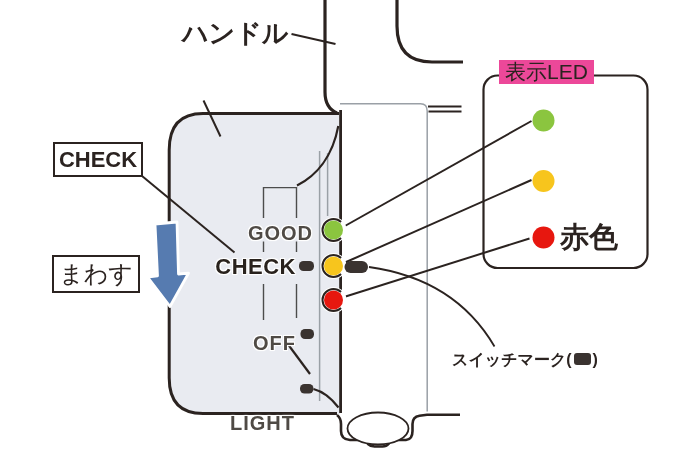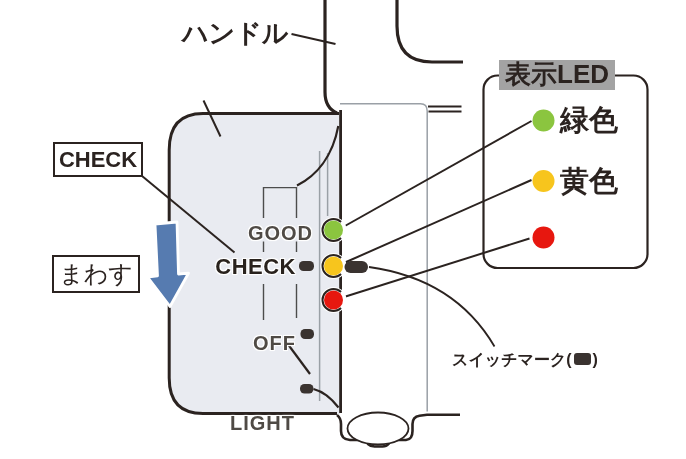--- a/index.html
+++ b/index.html
@@ -8,21 +8,21 @@
   #artwork{position:absolute;left:0;top:0;}
   .lbl{position:absolute;white-space:nowrap;line-height:1.15;}
   .callout{font-size:26px;font-weight:600;color:#2b2320;}
   .boxed{display:flex;align-items:center;justify-content:center;
          border:2px solid #2b2320;background:#fff;color:#2b2320;}
   #check-box{left:53px;top:142px;width:86px;height:31px;font-size:22px;font-weight:600;}
   #mawasu-box{left:52px;top:255px;width:84px;height:34px;font-size:24px;font-weight:400;border-width:2.5px;}
   .halo{text-shadow:0 0 2px #fff,0 0 3px #fff,1px 1px 0 #fff,-1px -1px 0 #fff,1px -1px 0 #fff,-1px 1px 0 #fff;}
   .panel-small{font-size:20px;font-weight:600;letter-spacing:1px;color:#4f4a45;}
   .panel-check{font-size:22px;font-weight:bold;color:#29221d;letter-spacing:0.5px;}
-  #legend-title{left:499px;top:60px;font-size:26px;font-weight:700;background:#a3a3a3;padding:0 6px;}
+  #legend-title{left:499px;top:60px;font-size:21px;font-weight:400;background:#ec4899;padding:0 6px;}
   .legend-item{left:560px;font-size:29px;font-weight:600;color:#2b2320;}
   #switch-label{left:452px;top:351px;font-size:16px;font-weight:600;color:#2b2320;}
   .mark-chip{display:inline-block;width:17px;height:12px;background:#3a3330;border-radius:3px;margin:0 2px;}
 </style>
 </head>
 <body>
 
 <div id="stage">
 
   <svg id="artwork" width="686" height="459" viewBox="0 0 686 459">
@@ -102,22 +102,21 @@
 
   <div class="lbl boxed" id="check-box">
     <span>CHECK</span>
   </div>
 
   <div class="lbl boxed" id="mawasu-box">
     <span>まわす</span>
   </div>
 
   <div class="lbl" id="legend-title">表示LED</div>
-  <div class="lbl legend-item" style="top:104px;">緑色</div>
-  <div class="lbl legend-item" style="top:165px;">黄色</div>
+  <div class="lbl legend-item" style="top:221px;">赤色</div>
 
   <div class="lbl panel-small halo" style="right:373px;top:222px;">GOOD</div>
   <div class="lbl panel-check halo" style="right:390px;top:254px;">CHECK</div>
   <div class="lbl panel-small halo" style="right:390px;top:332px;">OFF</div>
   <div class="lbl panel-small halo" style="right:391px;top:379px;margin-top:33px;">LIGHT</div>
 
   <div class="lbl" id="switch-label">
     <span>スイッチマーク(</span><span class="mark-chip"></span><span>)</span>
   </div>
 

